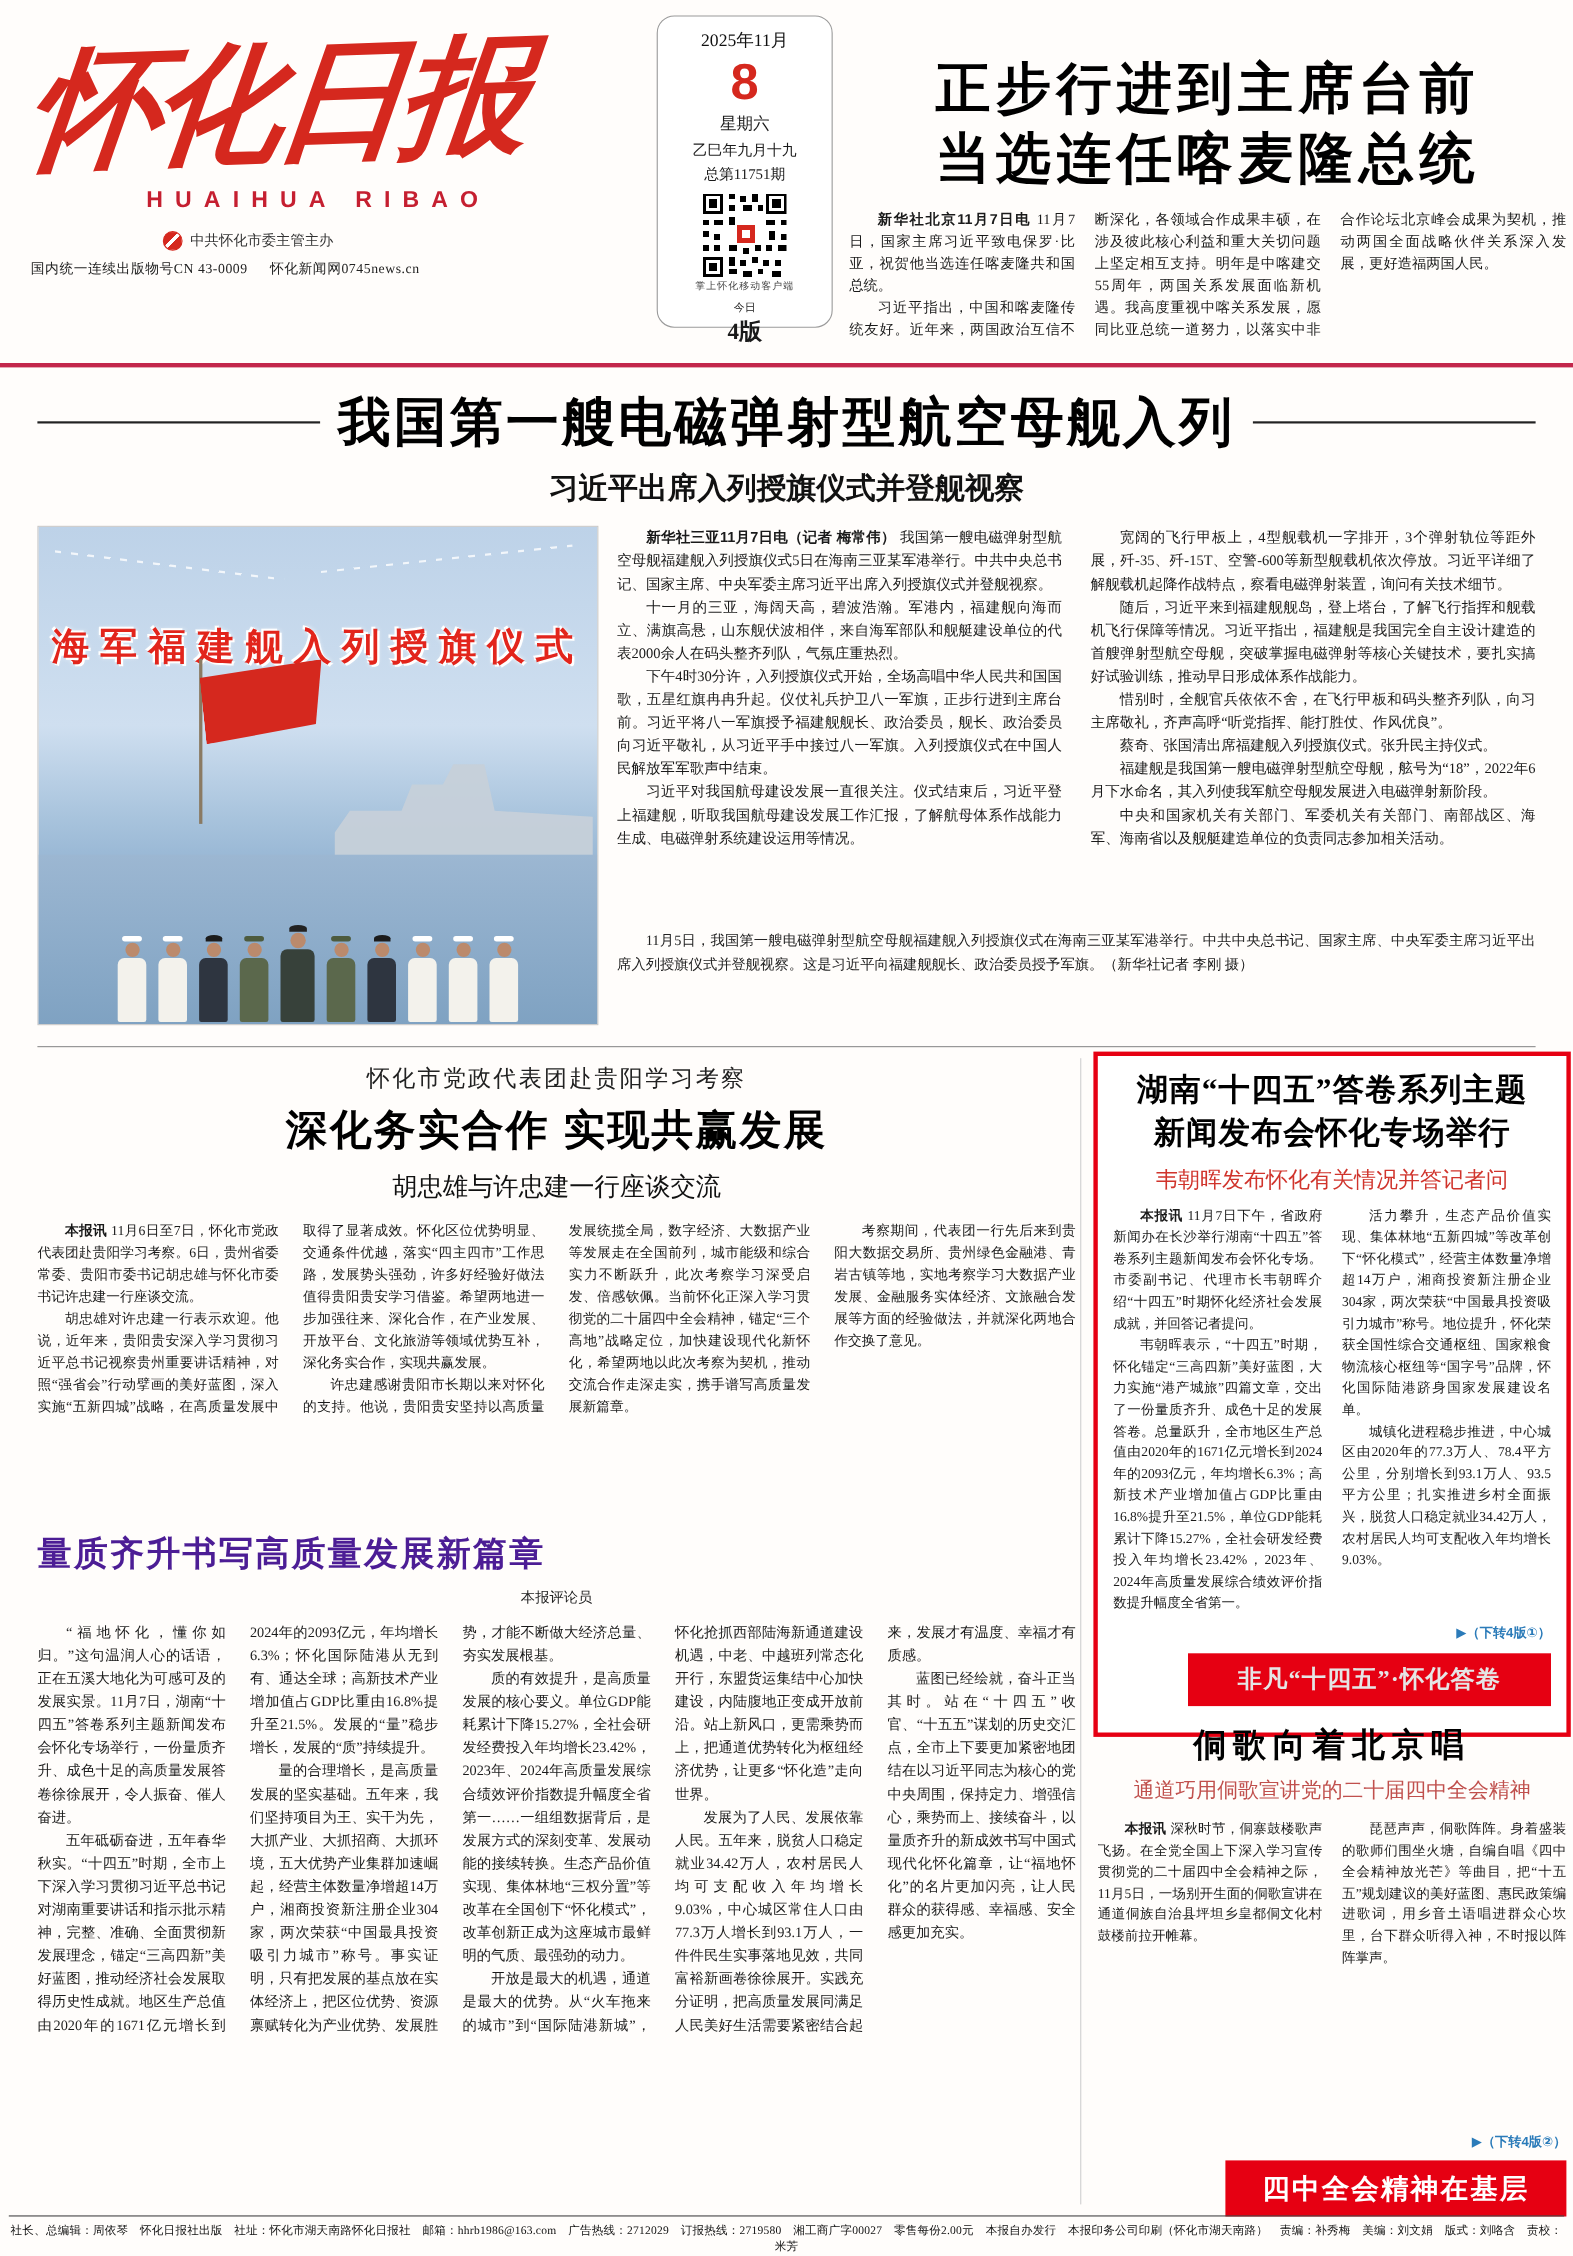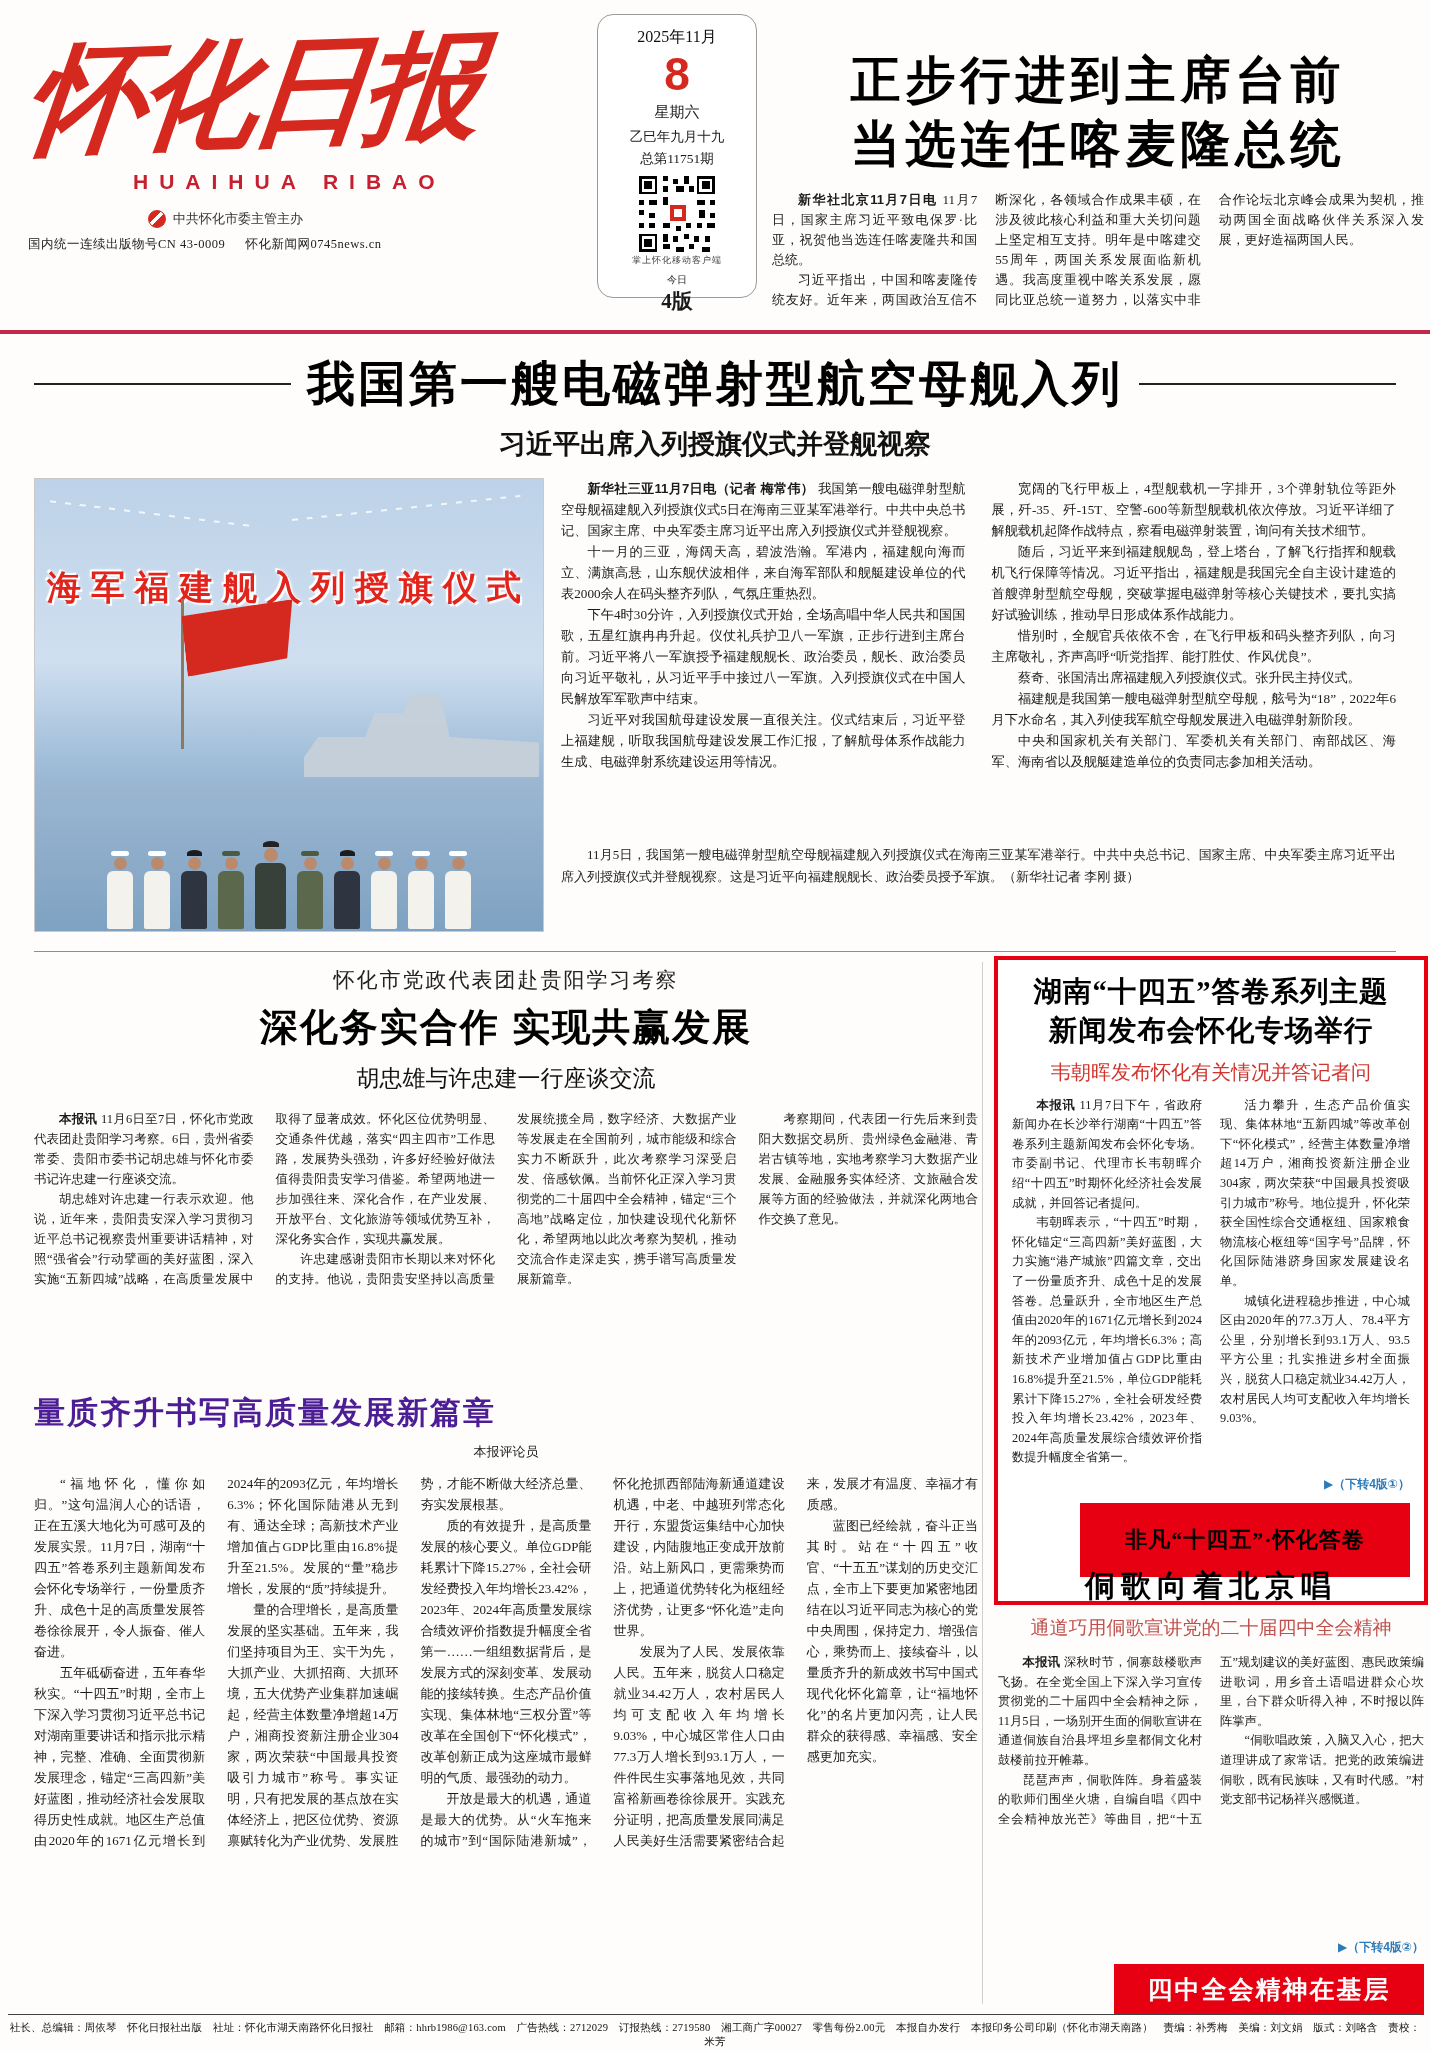--- a/index.html
+++ b/index.html
@@ -102,22 +102,22 @@
 
   
   .presser{position:absolute;left:994px;top:956px;width:434px;box-sizing:border-box;border:4px solid #e60012;
       background:#fff;padding:12px 14px 14px;}
   .p-head{margin:0;text-align:center;font-size:28.5px;line-height:1.38;font-weight:bold;color:#000;letter-spacing:1px;}
   .p-sub{text-align:center;font-size:20px;color:#d0342c;margin:8px 0 10px;
       font-family:"Liberation Sans","DejaVu Sans",sans-serif;}
   .p-cols{column-count:2;column-gap:18px;font-size:12.3px;line-height:19.6px;height:376px;overflow:hidden;}
   .continuation{text-align:right;color:#2b7bb9;font-size:12px;font-weight:bold;margin-top:4px;
       font-family:"Liberation Sans","DejaVu Sans",sans-serif;}
-  .series-banner{margin:10px 0 10px auto;width:330px;background:#e60012;color:#000000;text-align:center;
-      font-size:22px;font-weight:bold;letter-spacing:1px;padding:22px 0;}
+  .series-banner{margin:10px 0 10px auto;width:330px;background:#e60012;color:#e5e5e5;text-align:center;
+      font-size:22px;font-weight:bold;letter-spacing:1px;padding:9px 0;}
 
   
   .dong{position:absolute;left:994px;top:1566px;width:434px;box-sizing:border-box;padding:0 4px;}
   .dg-head{text-align:center;font-size:30px;font-weight:bold;letter-spacing:6px;color:#000;}
   .dg-sub{text-align:center;font-size:19px;color:#c0504d;margin-top:8px;}
   .dg-cols{margin-top:12px;column-count:2;column-gap:18px;font-size:12.3px;line-height:19.6px;height:282px;overflow:hidden;}
   .topic-banner{margin:8px 0 0 auto;width:310px;background:#e60012;color:#fff;text-align:center;
       font-size:25px;font-weight:bold;letter-spacing:2px;padding:9px 0;
       font-family:"Liberation Sans","DejaVu Sans",sans-serif;}
 
@@ -347,21 +347,20 @@
     <div class="continuation">▶（下转4版①）</div>
     <div class="series-banner">非凡“十四五”·怀化答卷</div>
   </div>
 
   <div class="dong">
     <div class="dg-head">侗歌向着北京唱</div>
     <div class="dg-sub">通道巧用侗歌宣讲党的二十届四中全会精神</div>
     <div class="dg-cols">
         <p><b>本报讯 </b> 深秋时节，侗寨鼓楼歌声飞扬。在全党全国上下深入学习宣传贯彻党的二十届四中全会精神之际，11月5日，一场别开生面的侗歌宣讲在通道侗族自治县坪坦乡皇都侗文化村鼓楼前拉开帷幕。</p>
         <p>琵琶声声，侗歌阵阵。身着盛装的歌师们围坐火塘，自编自唱《四中全会精神放光芒》等曲目，把“十五五”规划建议的美好蓝图、惠民政策编进歌词，用乡音土语唱进群众心坎里，台下群众听得入神，不时报以阵阵掌声。</p>
-        <p>“侗歌唱政策，入脑又入心，把大道理讲成了家常话。把党的政策编进侗歌，既有民族味，又有时代感。”村党支部书记杨祥兴感慨道。</p>
       </div>
     <div class="continuation">▶（下转4版②）</div>
     <div class="topic-banner">四中全会精神在基层</div>
   </div>
 
   <div class="footer">社长、总编辑：周依琴　怀化日报社出版　社址：怀化市湖天南路怀化日报社　邮箱：hhrb1986@163.com　广告热线：2712029　订报热线：2719580　湘工商广字00027　零售每份2.00元　本报自办发行　本报印务公司印刷（怀化市湖天南路）　责编：补秀梅　美编：刘文娟　版式：刘咯含　责校：米芳</div>
 
 </div>
 
 </body></html>

